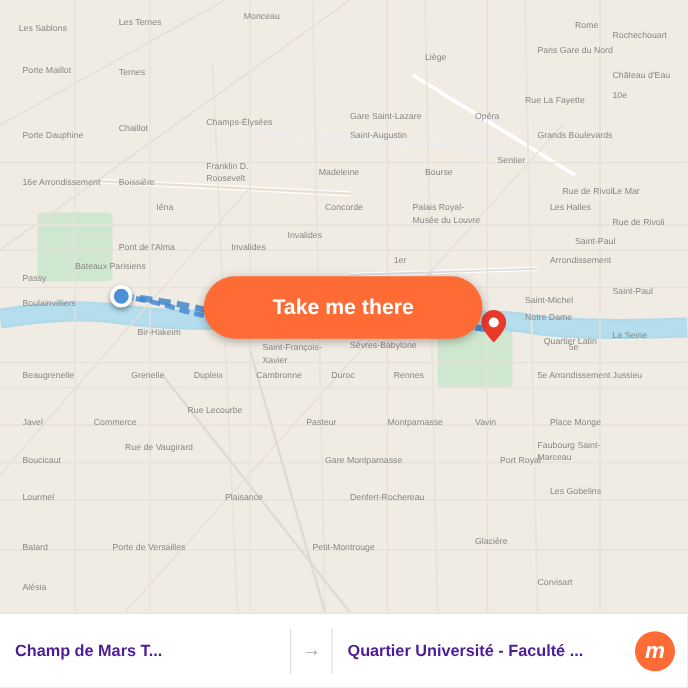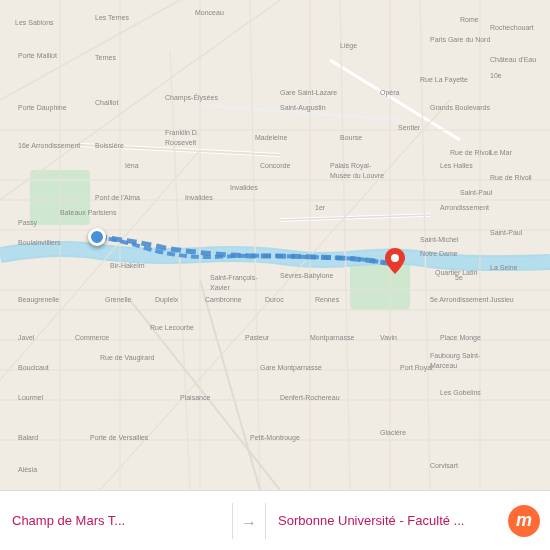--- a/index.html
+++ b/index.html
@@ -87,22 +87,22 @@
 
     .station-info {
       flex: 1;
       padding: 0 12px;
       display: flex;
       flex-direction: column;
     }
 
     .station-name {
       font-size: 13px;
-      font-weight: normal;
-      color: #be185d;
+      font-weight: bold;
+      color: #4c1d95;
       white-space: nowrap;
       overflow: hidden;
       text-overflow: ellipsis;
     }
 
     .divider-vertical {
       width: 1px;
       height: 36px;
       background: #ddd;
     }
@@ -297,33 +297,34 @@
     <path d="M97,237 Q130,240 165,248 Q210,255 255,256 Q300,256 340,258 Q365,259 393,264" stroke="#4488cc" stroke-width="5" fill="none" stroke-dasharray="10,5" opacity="0.85"></path>
   </svg>
 
   <div id="start-marker"></div>
 
   <svg id="end-marker" viewBox="0 0 20 26" xmlns="http://www.w3.org/2000/svg">
     <path d="M10,0 C4.5,0 0,4.5 0,10 C0,16 10,26 10,26 C10,26 20,16 20,10 C20,4.5 15.5,0 10,0 Z" fill="#e8392a"></path>
     <circle cx="10" cy="10" r="4" fill="white"></circle>
   </svg>
 
+  <button id="take-me-there-btn">Take me there</button>
 
 </div>
 
 <div id="bottom-bar">
   <div class="station-info">
     <span class="station-name">Champ de Mars T...</span>
   </div>
   <div class="divider-vertical"></div>
   <div style="padding:0 8px; font-size:16px; color:#aaa;">
     <span>→</span>
   </div>
   <div class="divider-vertical"></div>
   <div class="station-info">
-    <span class="station-name">Sorbonne Université - Faculté ...</span>
+    <span class="station-name">Quartier Université - Faculté ...</span>
   </div>
   <div id="moovit-logo">
     <div class="moovit-icon">
       <span style="font-style:italic;">m</span>
     </div>
   </div>
 </div>
 
 </body></html>

